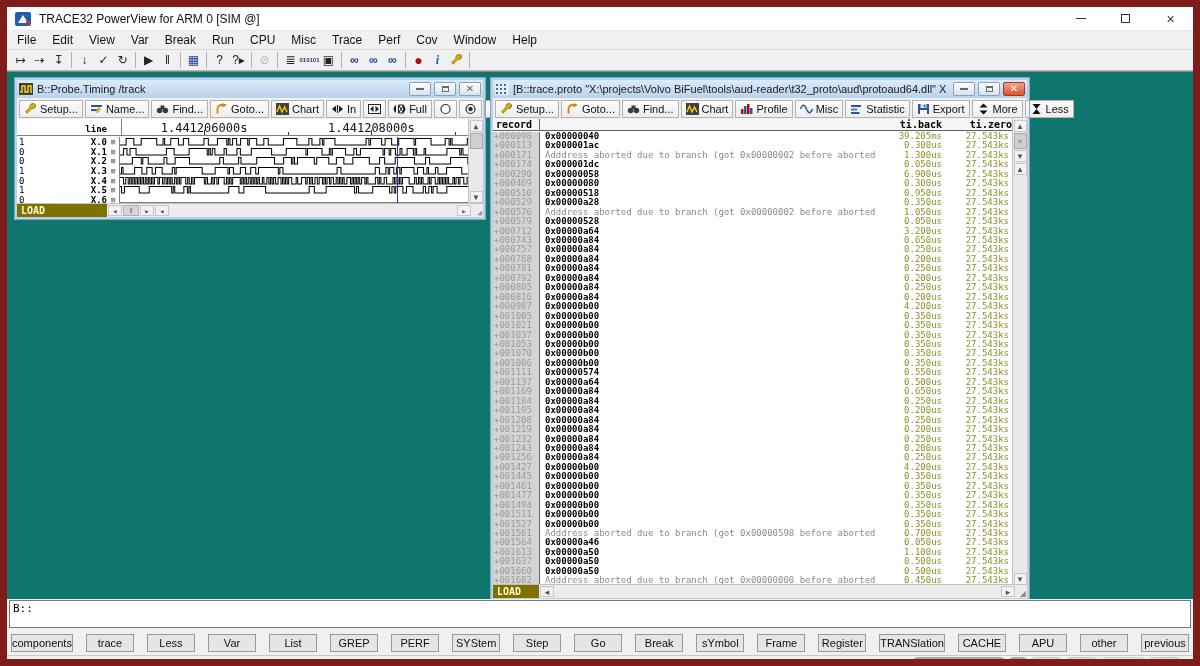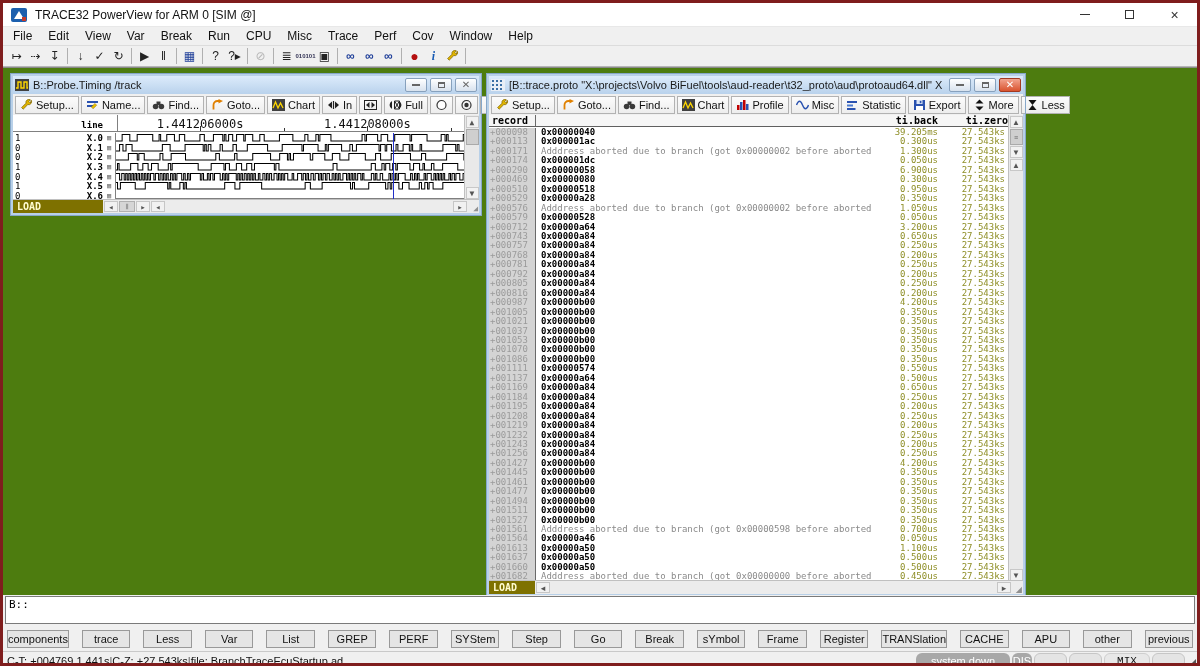--- a/index.html
+++ b/index.html
@@ -1,18 +1,18 @@
 <!DOCTYPE html>
 <html><head>
 <meta charset="utf-8">
 <style>
   html,body{margin:0;padding:0;background:#888;}
   *{box-sizing:border-box;}
   .app{position:relative;width:1200px;height:666px;background:#f0f0f0;
-       font-family:"Liberation Sans","DejaVu Sans",sans-serif;border:3px solid #7f1d1d;overflow:hidden;}
+       font-family:"Liberation Sans","DejaVu Sans",sans-serif;border:7px solid #7f1d1d;overflow:hidden;}
   .mono{font-family:"DejaVu Sans Mono","Liberation Mono",monospace;}
 
   
   .titlebar{height:24px;background:#ffffff;display:flex;align-items:center;padding-left:8px;border-bottom:1px solid #e8e8e8;}
   .appicon{width:16px;height:14px;background:#1b5fae;border-radius:2px;position:relative;margin-right:8px;flex:0 0 auto;}
   .appicon:before{content:"";position:absolute;left:3px;top:3px;border-left:5px solid transparent;border-right:5px solid transparent;border-bottom:8px solid #fff;}
   .appicon:after{content:"";position:absolute;right:1px;bottom:1px;width:4px;height:4px;background:#c43b2a;}
   .apptitle{font-size:12px;color:#111;}
   .winbtns{margin-left:auto;display:flex;height:24px;}
   .wbtn{width:45px;height:24px;display:flex;align-items:center;justify-content:center;color:#333;}
@@ -28,21 +28,21 @@
   .maintoolbar{height:22px;display:flex;align-items:center;background:#f0f0f0;border-top:1px solid #dcdcdc;border-bottom:1px solid #b6b6b6;padding-left:4px;}
   .ticon{width:19px;height:18px;display:flex;align-items:center;justify-content:center;font-size:12px;color:#222;}
   .tsep{width:1px;height:16px;background:#b0b0b0;margin:0 3px;}
   .ticon.dis{color:#b5b5b5;}
   .ticon.blue{color:#1f3f99;font-weight:bold;}
   .ticon.red{color:#b40f0f;font-size:14px;}
   .ticon.info{color:#1559b3;font-weight:bold;font-style:italic;font-family:"Liberation Serif",serif;}
   .ticon.tiny{font-size:6px;font-weight:bold;color:#335;letter-spacing:0;}
 
   
-  .mdi{position:relative;height:528px;background:#4d7c0f;border-top:1px solid #8a8a8a;overflow:hidden;padding-left:16px;}
+  .mdi{position:relative;height:528px;background:#0f766e;border-top:1px solid #8a8a8a;overflow:hidden;padding-left:16px;}
 
   
   .cwin{position:absolute;background:#f0f0f0;border:2px solid #b8d0e8;outline:1px solid #86a7c9;}
   .ctitle{height:18px;background:linear-gradient(#dcebfb,#b9d2ec);display:flex;align-items:center;padding:0 2px;font-size:11px;color:#1a1a1a;white-space:nowrap;overflow:hidden;}
   .ctitle .ctext{overflow:hidden;text-overflow:clip;white-space:nowrap;flex:1 1 auto;}
   .cicon{width:14px;height:12px;margin-right:4px;flex:0 0 auto;}
   .cbtns{display:flex;margin-left:4px;flex:0 0 auto;}
   .cbtn{width:22px;height:14px;margin-left:3px;border:1px solid #87a1bd;border-radius:2px;background:linear-gradient(#ffffff,#d8e2ee);display:flex;align-items:center;justify-content:center;color:#555;}
   .cbtn .b-min{width:8px;height:2px;background:#666;}
   .cbtn .b-res{width:7px;height:6px;border:1px solid #666;border-top-width:2px;}

